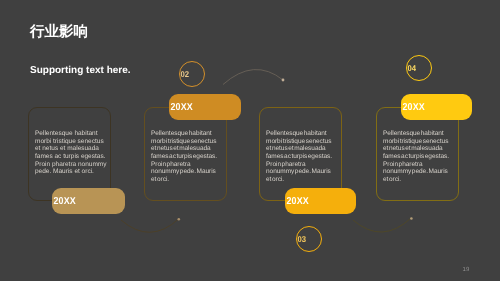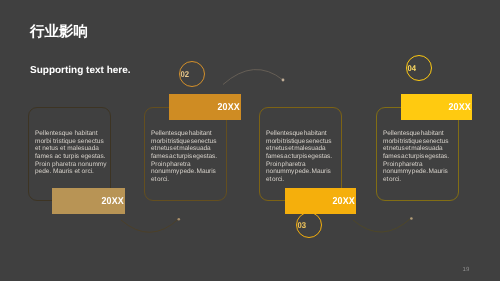--- a/index.html
+++ b/index.html
@@ -10,21 +10,21 @@
   .title{position:absolute;left:30px;top:25px;font-size:14.5px;font-weight:700;color:#ffffff;line-height:15px;}
   .subtitle{position:absolute;left:30px;top:64px;font-size:10px;font-weight:700;color:#ffffff;line-height:14px;}
 
   .deco{position:absolute;left:0;top:0;width:500px;height:281px;}
 
   .card{position:absolute;width:83px;height:94px;border-radius:9px;box-sizing:border-box;border:1px solid;top:107px;}
   .card .txt{position:absolute;left:6px;top:22px;}
   .card .txt .ln{font-size:6.5px;height:7.7px;line-height:7.7px;white-space:nowrap;color:#d6d1ca;}
   .narrow .ln{word-spacing:-1.2px;letter-spacing:-0.035px;}
 
-  .badge{position:absolute;height:26px;border-radius:0;display:flex;align-items:center;justify-content:flex-end;
+  .badge{position:absolute;height:26px;border-radius:9px;display:flex;align-items:center;justify-content:flex-start;
          color:#ffffff;}
   .badge span{font-size:10px;font-weight:700;letter-spacing:0.2px;transform:scaleX(0.89);display:inline-block;}
   .circ{position:absolute;width:26px;height:26px;border-radius:50%;border:1.1px solid;box-sizing:border-box;
         display:flex;align-items:center;justify-content:flex-start;}
   .circ span{font-size:8.4px;font-weight:700;letter-spacing:0.1px;transform:scaleX(0.92);display:inline-block;}
   .pg{position:absolute;left:462.5px;top:266.5px;font-size:6px;color:#909090;letter-spacing:0.15px;line-height:6px;}
 </style>
 </head>
 <body>
 
@@ -81,21 +81,21 @@
         <div class="ln">et netus et malesuada</div>
         <div class="ln">fames ac turpis egestas.</div>
         <div class="ln">Proin pharetra</div>
         <div class="ln">nonummy pede. Mauris</div>
         <div class="ln">et orci.</div>
       </div>
   </div>
   <div class="badge" style="left:285px;top:188px;width:71px;background:#f5af0c">
     <span>20XX</span>
   </div>
-  <div class="circ" style="left:296px;top:212px;border-color:#f5af0c;color:#f6c95c">
+  <div class="circ" style="left:296px;top:226px;border-color:#f5af0c;color:#f6c95c">
     <span>03</span>
   </div>
 
   <div class="card" style="left:376px;border-color:#826e14">
     <div class="txt narrow">
         <div class="ln">Pellentesque habitant</div>
         <div class="ln">morbi tristique senectus</div>
         <div class="ln">et netus et malesuada</div>
         <div class="ln">fames ac turpis egestas.</div>
         <div class="ln">Proin pharetra</div>

